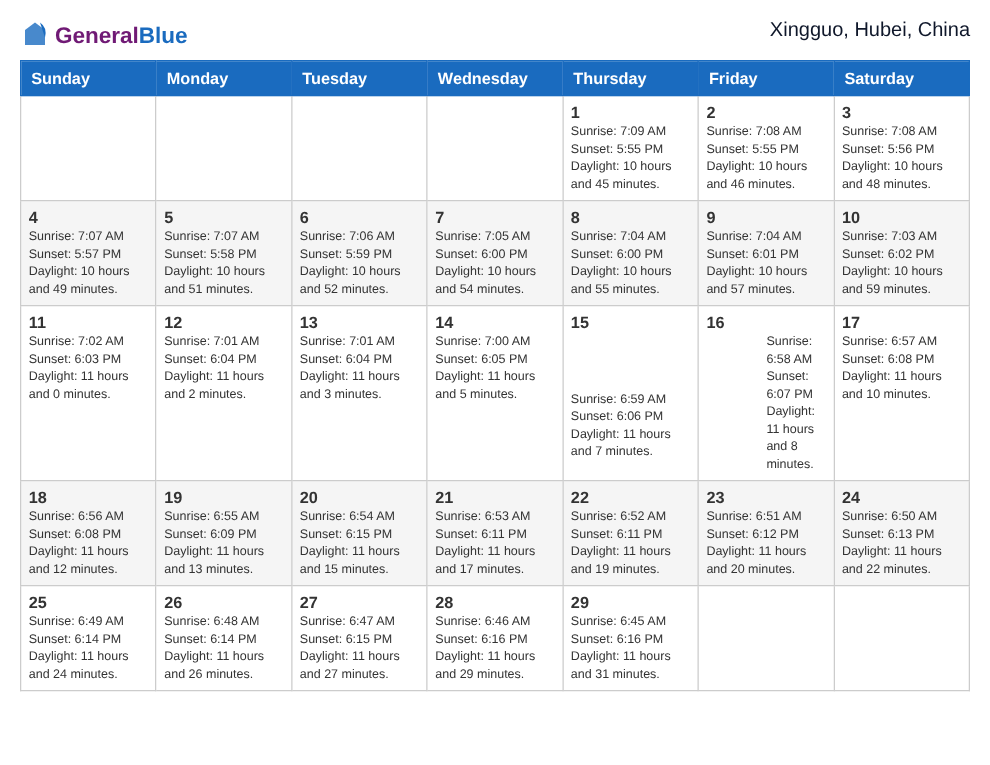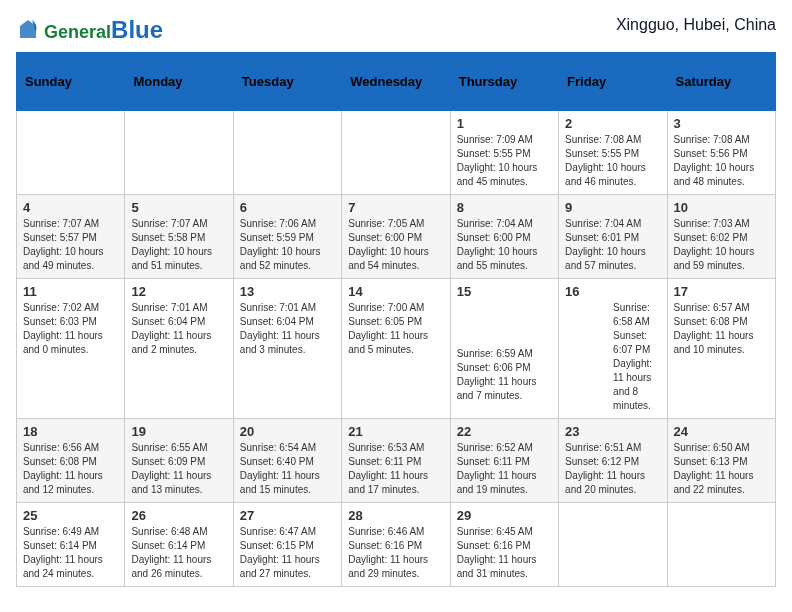--- a/index.html
+++ b/index.html
@@ -17,24 +17,24 @@
       margin-bottom: 8px;
     }
     .logo {
       display: flex;
       align-items: center;
       gap: 4px;
     }
     .logo-text-general {
       font-size: 18px;
       font-weight: bold;
-      color: #15803d;
+      color: #701a75;
     }
     .logo-text-blue {
-      font-size: 24px;
+      font-size: 18px;
       font-weight: bold;
       color: #1a6bbf;
     }
     .logo-icon {
       width: 24px;
       height: 24px;
     }
     .title-section {
       text-align: right;
     }
@@ -48,24 +48,24 @@
       font-size: 16px;
       color: #0f172a;
     }
     .calendar {
       width: 100%;
       border-collapse: collapse;
       border: 1px solid #ccc;
     }
     .calendar th {
       background: #1a6bbf;
-      color: #000000;
+      color: #ffffff;
       font-size: 13px;
       font-weight: bold;
-      padding: 21px 8px;
+      padding: 6px 8px;
       text-align: left;
       border: 1px solid #1a6bbf;
     }
     .calendar td {
       vertical-align: top;
       padding: 5px 6px;
       border: 1px solid #ccc;
       width: 108px;
       min-height: 80px;
       font-size: 10.5px;
@@ -264,21 +264,21 @@
         <td>
           <span class="day-number">19</span>
           <div class="day-info" style="white-space: pre-line;">Sunrise: 6:55 AM
 Sunset: 6:09 PM
 Daylight: 11 hours
 and 13 minutes.</div>
         </td>
         <td>
           <span class="day-number">20</span>
           <div class="day-info" style="white-space: pre-line;">Sunrise: 6:54 AM
-Sunset: 6:40 PM
+Sunset: 6:15 PM
 Daylight: 11 hours
 and 15 minutes.</div>
         </td>
         <td>
           <span class="day-number">21</span>
           <div class="day-info" style="white-space: pre-line;">Sunrise: 6:53 AM
 Sunset: 6:11 PM
 Daylight: 11 hours
 and 17 minutes.</div>
         </td>

